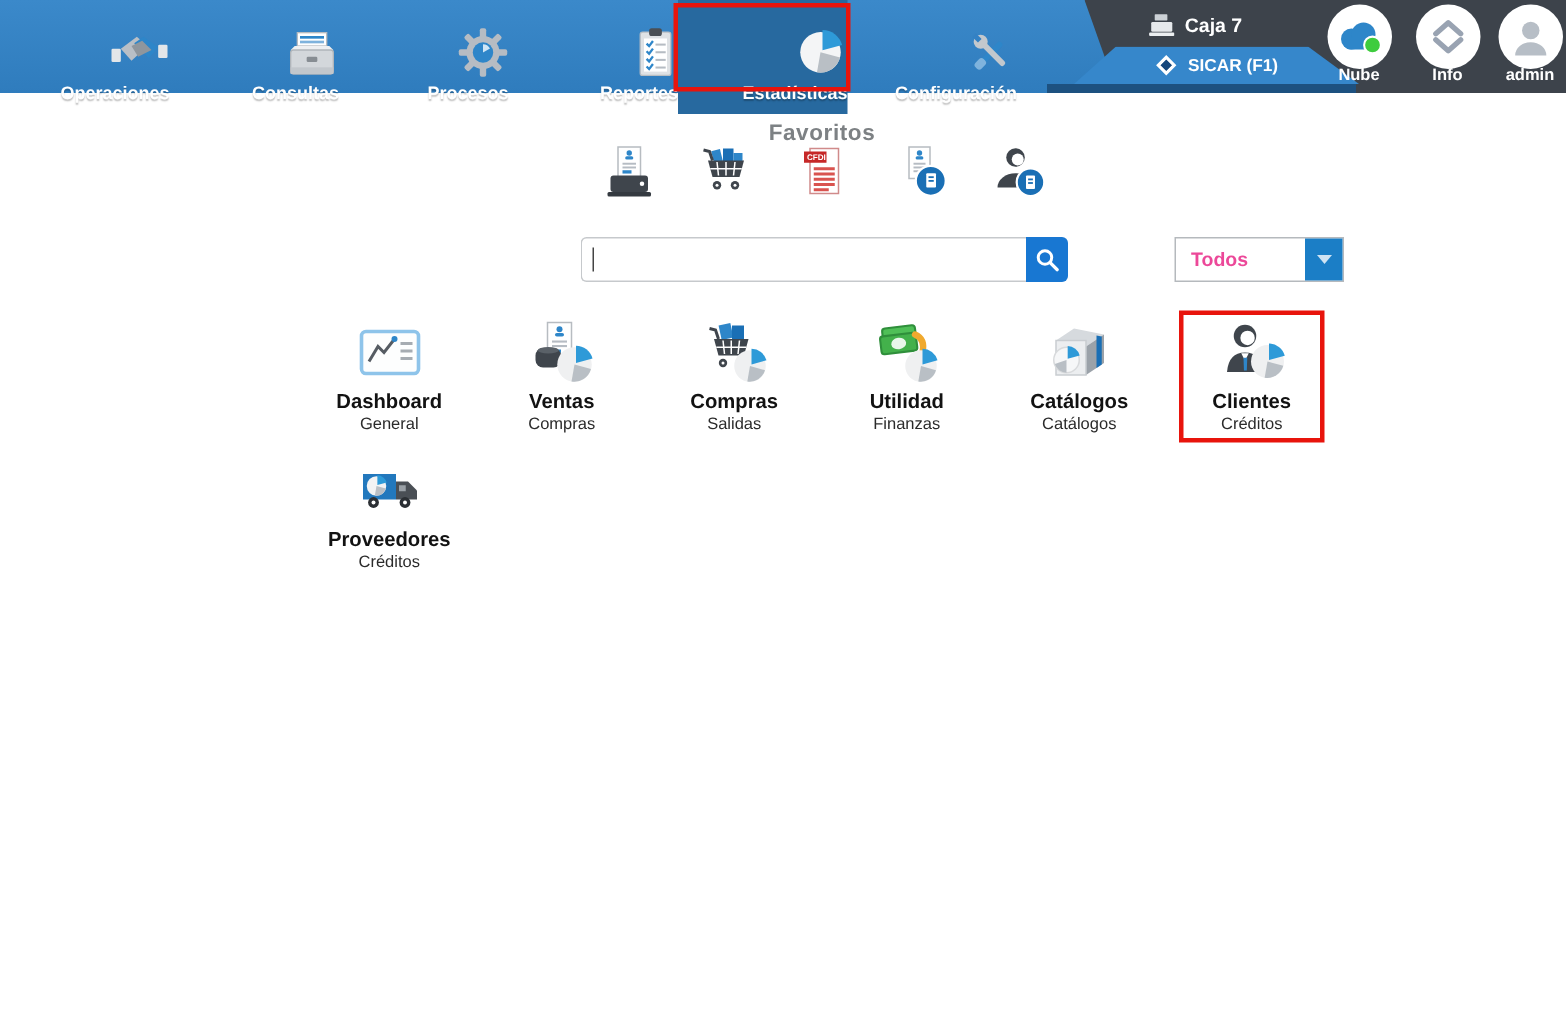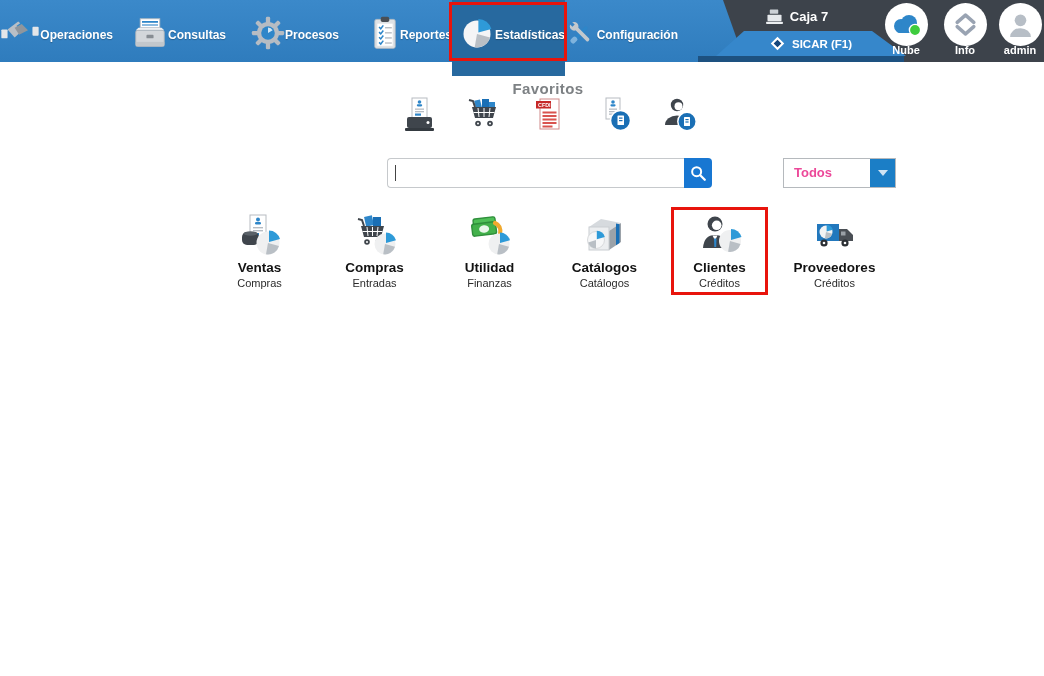--- a/index.html
+++ b/index.html
@@ -2,22 +2,22 @@
 <html><head>
 <meta charset="utf-8">
 <style>
   html,body{margin:0;padding:0;background:#fff;font-family:"Liberation Sans",sans-serif;}
   .canvas{position:relative;width:1044px;height:676px;background:#fff;overflow:hidden;}
 
   
   .topbar{position:absolute;left:0;top:0;width:1044px;height:62px;
           background:linear-gradient(180deg,#3b89ca 0%,#2f7cbd 100%);}
   .nav{position:absolute;left:0;top:0;height:62px;display:flex;}
-  .nav-item{width:113px;height:76px;box-sizing:border-box;display:flex;
-            align-items:center;justify-content:flex-end;padding-bottom:7px;cursor:pointer;}
+  .nav-item{width:113px;height:76px;box-sizing:border-box;display:flex;flex-direction:column;
+            align-items:flex-end;justify-content:flex-end;padding-bottom:7px;cursor:pointer;}
   .nav-item svg{margin-bottom:3px;}
   .nav-lbl{font-size:12px;font-weight:bold;color:#fff;text-shadow:0 1px 1px rgba(0,0,0,.25);white-space:nowrap;}
   .nav-item.selected{background:#27699f;}
   .red-box-nav{position:absolute;left:449px;top:2px;width:118px;height:59px;border:3px solid #e8140c;
                box-sizing:border-box;pointer-events:none;z-index:6;}
 
   .dark-wrap{position:absolute;right:0;top:0;width:331px;height:62px;background:#3d434b;
              clip-path:polygon(10px 0,331px 0,331px 62px,32px 62px);}
   .caja{position:absolute;left:742px;top:6px;width:110px;height:20px;display:flex;align-items:center;
         justify-content:center;gap:7px;color:#fff;font-weight:bold;font-size:13px;z-index:3;}
@@ -306,20 +306,34 @@
 
   <div class="dropdown">
     <span class="dd-label">Todos</span>
     <div class="dd-btn">
       <div class="dd-tri"></div>
     </div>
   </div>
 
   <div class="tiles">
 
+    <div class="tile">
+      <div class="tile-icon">
+        <svg width="44" height="42" viewBox="0 0 44 42">
+          <rect x="3" y="7" width="38" height="28" rx="3" fill="#fdfefe" stroke="#8ec4ea" stroke-width="2.4"></rect>
+          <path d="M8,27 L14,17 L18,21 L25,12" fill="none" stroke="#565c63" stroke-width="2"></path>
+          <circle cx="25" cy="12" r="2" fill="#2e86c9"></circle>
+          <rect x="29" y="14" width="8" height="2" fill="#a6acb2"></rect>
+          <rect x="29" y="19" width="8" height="2" fill="#a6acb2"></rect>
+          <rect x="29" y="24" width="8" height="2" fill="#a6acb2"></rect>
+        </svg>
+      </div>
+      <div class="tile-lbl">Dashboard</div>
+      <div class="tile-sub">General</div>
+    </div>
 
     <div class="tile">
       <div class="tile-icon">
         <svg width="44" height="42" viewBox="0 0 44 42">
           <rect x="12" y="1" width="16" height="23" fill="#ffffff" stroke="#b7bcc1"></rect>
           <circle cx="20" cy="5.5" r="2" fill="#2e86c9"></circle>
           <rect x="17" y="8" width="6" height="2.4" rx="1.2" fill="#2e86c9"></rect>
           <rect x="15" y="13" width="10" height="1.4" fill="#b6bcc3"></rect>
           <rect x="15" y="16" width="10" height="1.4" fill="#b6bcc3"></rect>
           <rect x="15" y="19" width="6" height="2.2" fill="#2e86c9"></rect>
@@ -354,21 +368,21 @@
           <circle cx="25" cy="28" r="2.8" fill="#3f454c"></circle>
             <circle cx="25" cy="28" r="1" fill="#ffffff"></circle>
           <g transform="translate(32,30)">
             <circle r="10.5" fill="#eff0f1"></circle>
             <path d="M0,0 L0,-10.5 A10.5,10.5 0 0 1 10,-2.8 Z" fill="#2e9ad8" transform="translate(1,-1)"></path>
             <path d="M0,0 L10,2.8 A10.5,10.5 0 0 1 -1.8,10.3 Z" fill="#b9bfc5"></path>
           </g>
         </svg>
       </div>
       <div class="tile-lbl">Compras</div>
-      <div class="tile-sub">Entradas</div>
+      <div class="tile-sub">Salidas</div>
     </div>
 
     <div class="tile">
       <div class="tile-icon">
         <svg width="44" height="42" viewBox="0 0 44 42">
           <g transform="rotate(-7 16 14)">
             <rect x="6" y="4" width="22" height="7" rx="2" fill="#4fbf57" stroke="#2f8f3b" stroke-width="1.4"></rect>
             <rect x="4" y="9" width="24" height="12" rx="2" fill="#43b14b" stroke="#2f8f3b" stroke-width="1.4"></rect>
             <ellipse cx="16" cy="15" rx="5" ry="3.8" fill="#e9f7ea"></ellipse>
           </g>

